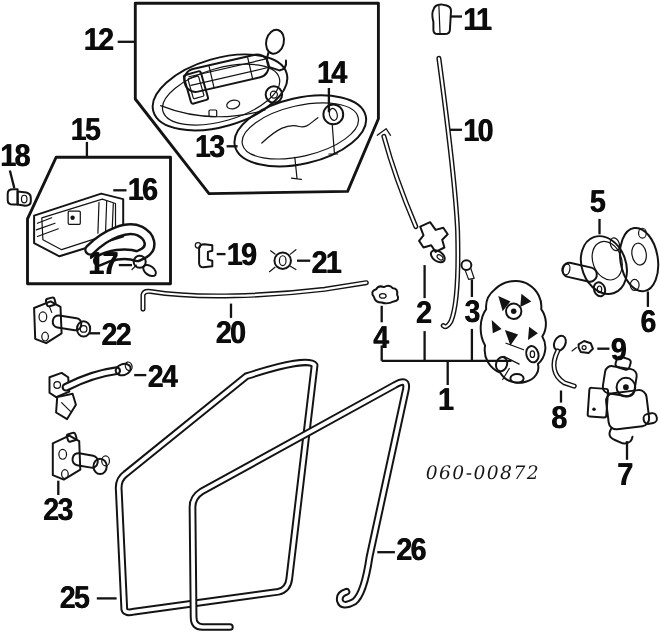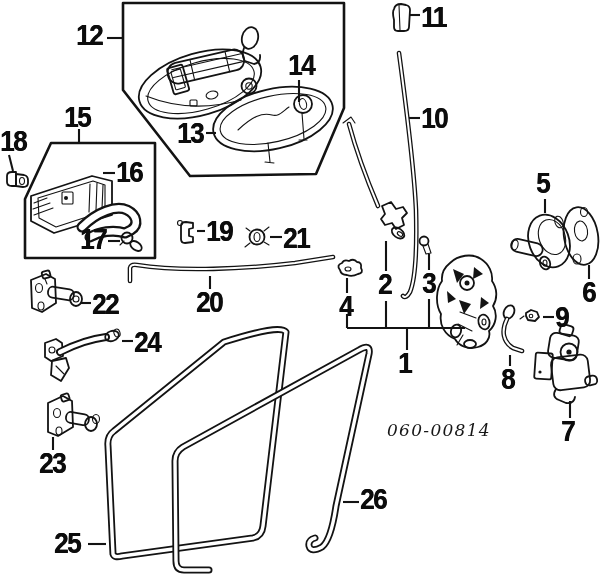--- a/index.html
+++ b/index.html
@@ -291,14 +291,14 @@
   <span class="co" style="left:0px;top:129px">18</span>
   <span class="co" style="left:206px;top:219px">19</span>
   <span class="co" style="left:196px;top:290px">20</span>
   <span class="co" style="left:283px;top:226px">21</span>
   <span class="co" style="left:92px;top:292px">22</span>
   <span class="co" style="left:39px;top:451px">23</span>
   <span class="co" style="left:134px;top:330px">24</span>
   <span class="co" style="left:54px;top:531px">25</span>
   <span class="co" style="left:360px;top:487px">26</span>
 
-  <span class="code" style="left:387px;top:420px">060-00814</span>
+  <span class="code" style="left:387px;top:420px">060-00872</span>
 </div>
 
 </body></html>

